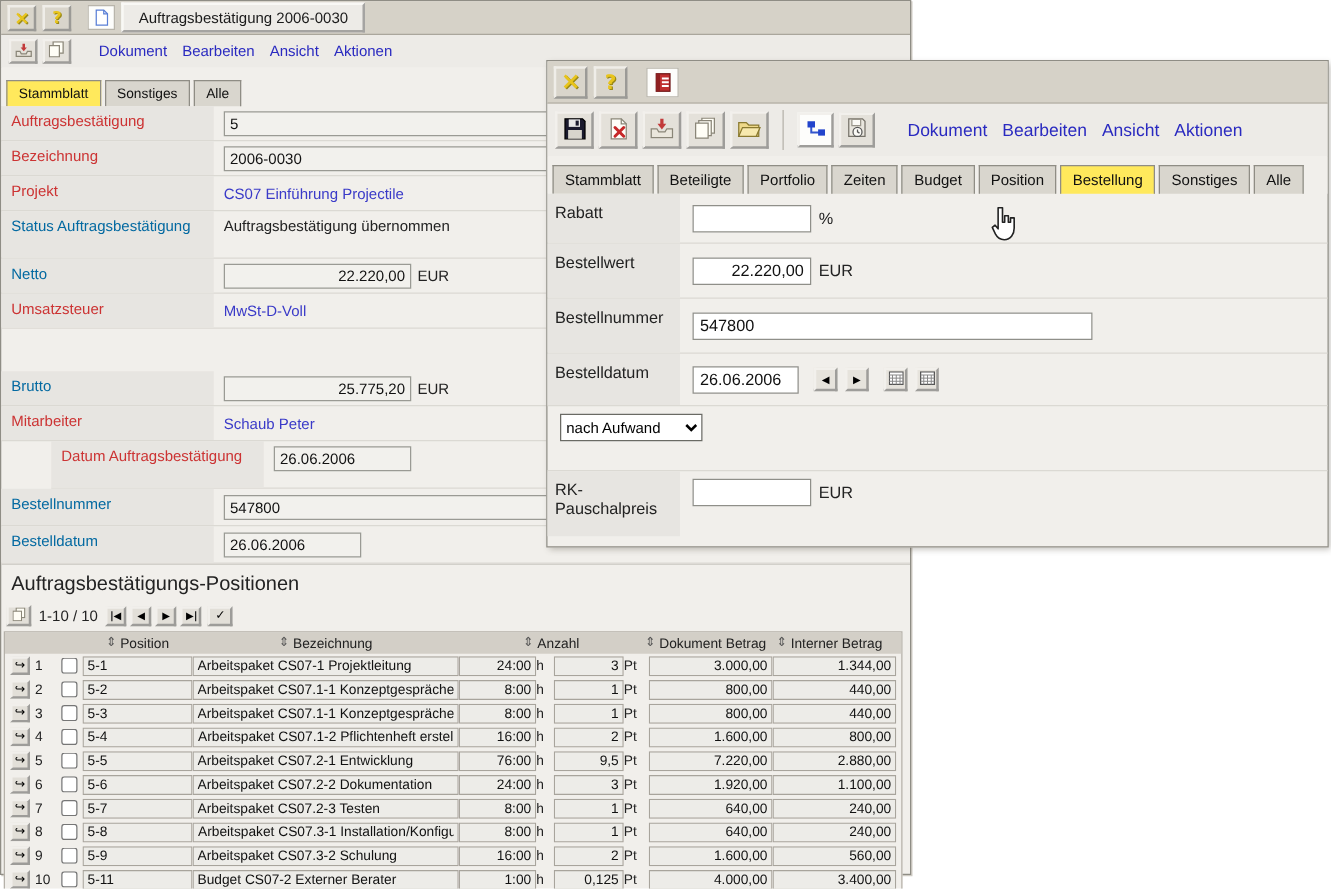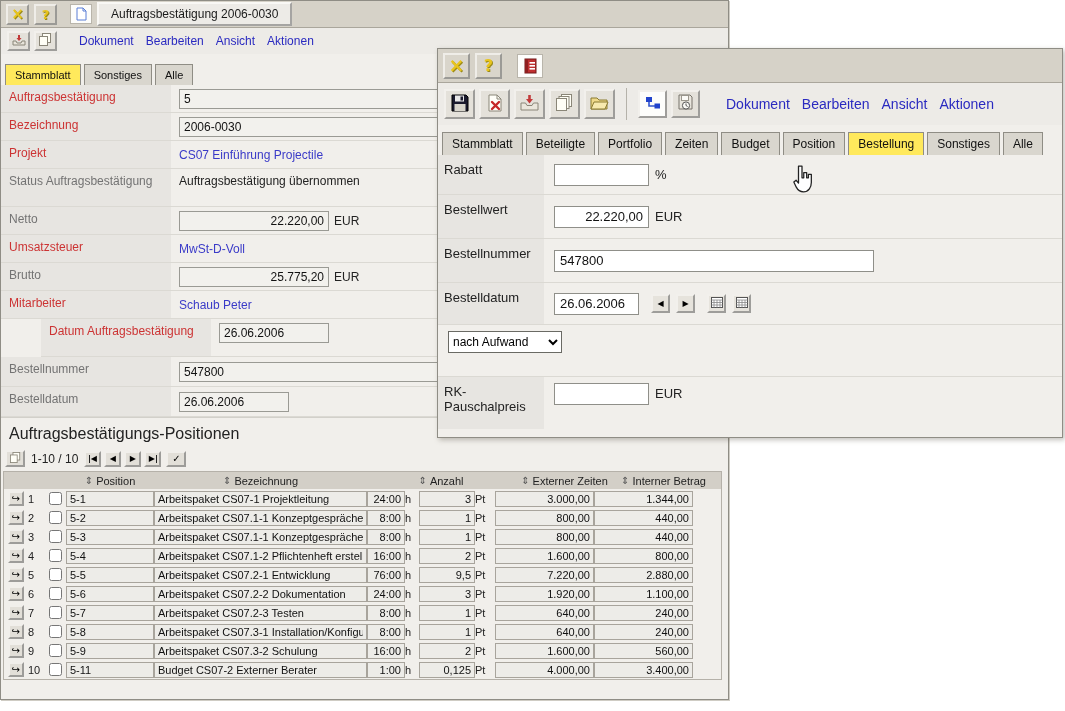--- a/index.html
+++ b/index.html
@@ -26,39 +26,39 @@
   .tool-btn{background:#e4e1da;border:2px outset #f2f0ec;display:flex;align-items:center;
             justify-content:center;cursor:pointer;padding:0;}
   .tool-sep{width:1px;background:#b5b2aa;align-self:stretch;margin:2px 7px;}
   
   .tabsrow{display:flex;align-items:flex-end;gap:3px;padding:8px 4px 0 4px;background:#f1efeb;}
   .tab{background:#d9d6ce;border:1px solid #8f8d85;border-bottom:none;
        padding:4px 9px;cursor:pointer;white-space:nowrap;color:#111;}
   .tab.active{background:#ffe95c;}
   
   .frow{display:flex;align-items:stretch;border-bottom:1px solid #dbd9d3;}
-  .flabel{background:#e7e5e1;padding:5px 8px;flex:none;color:#737373;}
+  .flabel{background:#e7e5e1;padding:5px 8px;flex:none;color:#0369a1;}
   .fval{display:flex;align-items:center;gap:5px;padding:3px 8px;flex:1;}
   .req{color:#cc3333;}
   .tin{background:#f2f1ed;border:1px solid #9a9a94;height:20px;font:12px "Liberation Sans",sans-serif;
        padding:1px 4px;color:#111;}
   .ra{text-align:right;}
   .link{color:#3a3ac8;text-decoration:none;cursor:pointer;}
   .unit{color:#222;}
   
   .sect-title{padding:7px 8px 5px 8px;border-top:1px solid #d2d0ca;}
   .pager{display:flex;align-items:center;gap:3px;padding:2px 4px 3px 4px;}
   .sq-btn{background:#e2dfd8;border:2px outset #f1efeb;display:flex;align-items:center;
           justify-content:center;cursor:pointer;padding:0;}
   .ptable{margin:1px 2px;border:1px solid #b5b1a9;background:#f1efeb;width:719px;}
   .trow{display:flex;align-items:center;height:19px;padding:0 2px;}
   .thead{background:#d3cfc7;height:17px;font-size:11px;}
   .tc{flex:none;display:flex;align-items:center;justify-content:center;overflow:hidden;}
   .c-icon{width:20px;}.c-num{width:18px;justify-content:flex-start;padding-left:2px;font-size:11px;}
-  .c-chk{width:22px;}.c-pos{width:88px;}.c-bez{width:213px;}.c-hrs{width:38px;}
+  .c-chk{width:22px;}.c-pos{width:88px;}.c-bez{width:213px;}.c-hrs{width:62px;}
   .c-h{width:14px;font-size:11px;justify-content:flex-start;}.c-pts{width:56px;}
   .c-pt{width:20px;font-size:11px;justify-content:flex-start;}.c-ext{width:99px;}.c-int{width:99px;}
   .c-anz{width:148px;}
   .cellbox{width:100%;height:16px;background:#edece8;border:1px solid #a8a49c;
            font:11px "Liberation Sans",sans-serif;padding:0 3px;color:#111;}
   .sort{font-family:"DejaVu Sans",sans-serif;color:#555;font-size:10px;margin-right:3px;}
   .hlabel{display:flex;align-items:center;justify-content:center;font-size:11px;color:#222;}
   .row-open{width:16px;height:15px;font-size:10px;}
   .chk{width:13px;height:13px;margin:0;}
   
@@ -152,21 +152,21 @@
             <input class="tin ra" style="width: 150px;" value="22.220,00">
             <span class="unit">EUR</span>
           </div>
       </div>
       <div class="frow" style="height:28px;">
         <div class="flabel req" style="width:170px;">Umsatzsteuer</div>
         <div class="fval">
             <a class="link">MwSt-D-Voll</a>
           </div>
       </div>
-      <div class="frow" style="height:28px;">
+      <div class="frow" style="height:28px;margin-top:34px;">
         <div class="flabel" style="width:170px;">Brutto</div>
         <div class="fval">
             <input class="tin ra" style="width: 150px;" value="25.775,20">
             <span class="unit">EUR</span>
           </div>
       </div>
       <div class="frow" style="height:28px;">
         <div class="flabel req" style="width:170px;">Mitarbeiter</div>
         <div class="fval">
             <a class="link">Schaub Peter</a>
@@ -230,21 +230,21 @@
         <div class="tc c-bez hlabel">
             <span class="sort">⇕</span>
             <span>Bezeichnung</span>
           </div>
         <div class="tc c-anz hlabel">
             <span class="sort">⇕</span>
             <span>Anzahl</span>
           </div>
         <div class="tc c-ext hlabel">
             <span class="sort">⇕</span>
-            <span>Externer Zeiten</span>
+            <span>Dokument Betrag</span>
           </div>
         <div class="tc c-int hlabel">
             <span class="sort">⇕</span>
             <span>Interner Betrag</span>
           </div>
       </div>
       <div>
 
       <div class="trow">
           <div class="tc c-icon">

